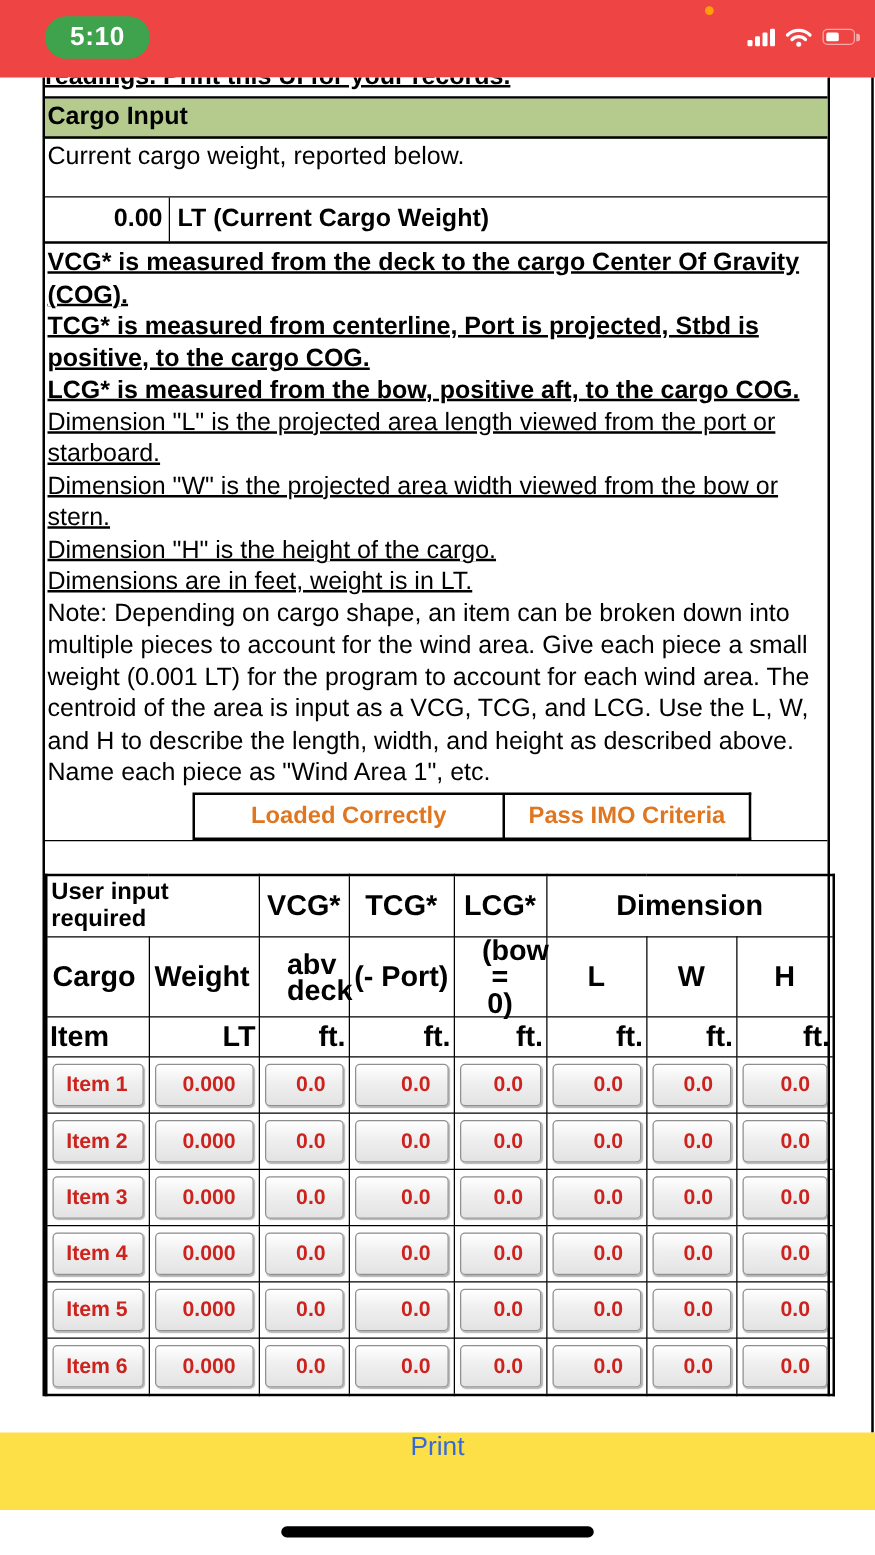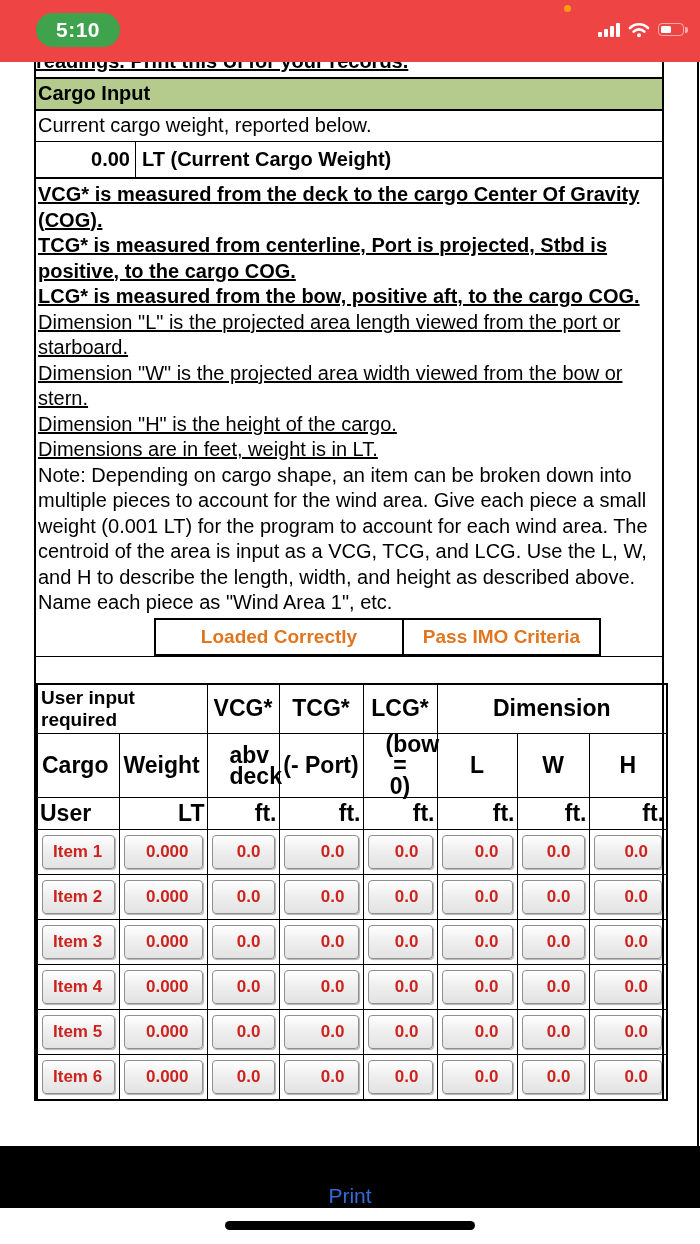--- a/index.html
+++ b/index.html
@@ -36,21 +36,21 @@
     border-left:2px solid #000; border-right:2px solid #000; background:#fff; }
   .right-edge { position:absolute; top:62px; right:1px; width:2px; height:1084px;
     background:#000; }
 
   .row-clip { height:17px; overflow:hidden; border-bottom:2px solid #000;
     font-weight:bold; font-size:20px; }
   .row-clip span { display:block; margin-top:-12px; text-decoration:underline; }
 
   .row-section { background:#b5cb8e; font-weight:bold; font-size:20px;
     padding:3px 2px 4px; border-bottom:2px solid #000; }
-  .row-desc { font-size:20px; padding:3px 2px 4px; border-bottom:1px solid #000; }
+  .row-desc { font-size:20px; padding:3px 2px 20px; border-bottom:1px solid #000; }
 
   .row-weight { display:flex; border-bottom:2px solid #000; align-items:stretch; }
   .row-weight .wval { width:72px; border-right:1px solid #000; font-weight:bold;
     font-size:20px; text-align:right; padding:6px 5px;margin-left:28px; }
   .row-weight .wlabel { font-weight:bold; font-size:20px; padding:6px 6px; }
 
   .paras { padding:3px 2px 2px; font-size:20px; line-height:25.5px; }
   .para.b { font-weight:bold; }
   .para.u { text-decoration:underline; }
 
@@ -87,21 +87,21 @@
     background:linear-gradient(#ffffff, #efefef 45%, #e3e3e3);
     box-shadow:inset 0 1px 0 #fff, 1px 1px 1px rgba(0,0,0,.3);
     font-family:inherit; font-weight:bold; font-size:17px; color:#cc231e;
     overflow:hidden; white-space:nowrap;
   }
   .btn-name { text-align:left; padding:0 0 0 10px; }
   .btn-num  { text-align:right; padding:0 13px 0 2px; }
 
   
   .print-bar { position:absolute; left:0; right:0; bottom:36px; height:62px;
-    background:#000000; display:flex; align-items:flex-end; justify-content:center; }
+    background:#fde047; display:flex; align-items:flex-start; justify-content:center; }
   .print-label { color:#3569d6; font-size:21px; }
   .home-area { position:absolute; left:0; right:0; bottom:0; height:36px; background:#fff; }
   .home-bar { position:absolute; left:50%; transform:translateX(-50%); top:13px;
     width:250px; height:9px; border-radius:5px; background:#000; }
 </style>
 </head>
 <body>
 
 <div class="statusbar">
   <div class="time-pill">5:10</div>
@@ -182,21 +182,21 @@
         <th class="th-left">Cargo</th>
         <th class="th-left">Weight</th>
         <th class="th-narrow">abv deck</th>
         <th>(- Port)</th>
         <th class="th-narrow">(bow = 0)</th>
         <th>L</th>
         <th>W</th>
         <th>H</th>
       </tr>
       <tr class="units">
-        <th class="u-name">User</th>
+        <th class="u-name">Item</th>
         <th class="u-num">LT</th>
         <th class="u-num">ft.</th>
         <th class="u-num">ft.</th>
         <th class="u-num">ft.</th>
         <th class="u-num">ft.</th>
         <th class="u-num">ft.</th>
         <th class="u-num">ft.</th>
       </tr>
     </thead>
     <tbody>

